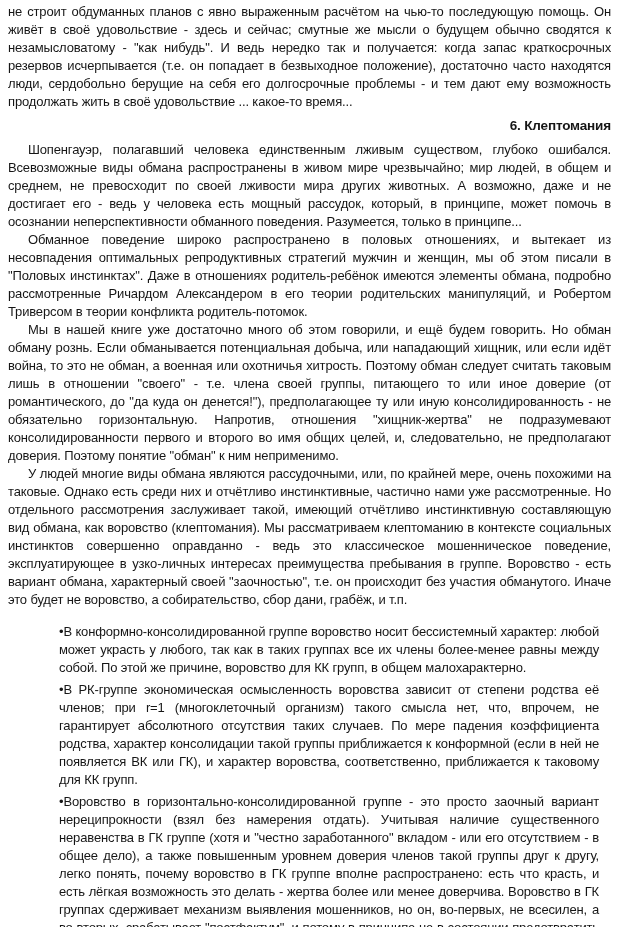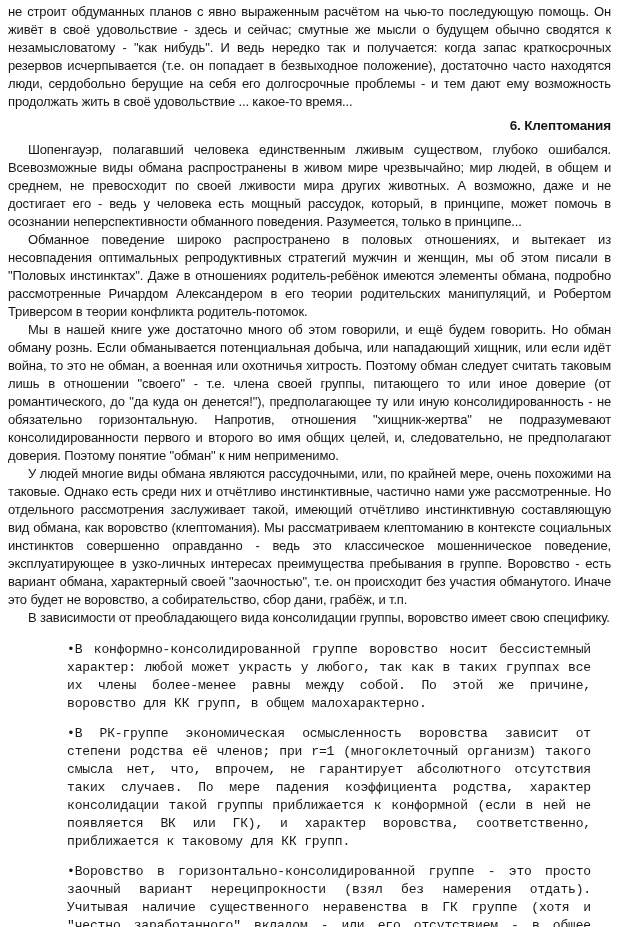--- a/index.html
+++ b/index.html
@@ -35,42 +35,40 @@
       font-size: 13.5px;
       margin: 6px 0 6px 0;
       text-indent: 0;
     }
     .list {
       margin-top: 14px;
       padding-left: 47px;
       padding-right: 8px;
     }
     .list-item {
-      margin: 12px;
+      margin: 4px;
       text-indent: 0;
-      font-family: Liberation Mono, monospace;
     }
   </style>
 </head>
 <body>
 
 <div class="page">
   <p class="para first">не строит обдуманных планов с явно выраженным расчётом на чью-то последующую помощь. Он живёт в своё удовольствие - здесь и сейчас; смутные же мысли о будущем обычно сводятся к незамысловатому - "как нибудь". И ведь нередко так и получается: когда запас краткосрочных резервов исчерпывается (т.е. он попадает в безвыходное положение), достаточно часто находятся люди, сердобольно берущие на себя его долгосрочные проблемы - и тем дают ему возможность продолжать жить в своё удовольствие ... какое-то время...</p>
 
   <div class="heading">6. Клептомания</div>
 
   <p class="para">Шопенгауэр, полагавший человека единственным лживым существом, глубоко ошибался. Всевозможные виды обмана распространены в живом мире чрезвычайно; мир людей, в общем и среднем, не превосходит по своей лживости мира других животных. А возможно, даже и не достигает его - ведь у человека есть мощный рассудок, который, в принципе, может помочь в осознании неперспективности обманного поведения. Разумеется, только в принципе...</p>
 
   <p class="para">Обманное поведение широко распространено в половых отношениях, и вытекает из несовпадения оптимальных репродуктивных стратегий мужчин и женщин, мы об этом писали в "Половых инстинктах". Даже в отношениях родитель-ребёнок имеются элементы обмана, подробно рассмотренные Ричардом Александером в его теории родительских манипуляций, и Робертом Триверсом в теории конфликта родитель-потомок.</p>
 
   <p class="para">Мы в нашей книге уже достаточно много об этом говорили, и ещё будем говорить. Но обман обману рознь. Если обманывается потенциальная добыча, или нападающий хищник, или если идёт война, то это не обман, а военная или охотничья хитрость. Поэтому обман следует считать таковым лишь в отношении "своего" - т.е. члена своей группы, питающего то или иное доверие (от романтического, до "да куда он денется!"), предполагающее ту или иную консолидированность - не обязательно горизонтальную. Напротив, отношения "хищник-жертва" не подразумевают консолидированности первого и второго во имя общих целей, и, следовательно, не предполагают доверия. Поэтому понятие "обман" к ним неприменимо.</p>
 
   <p class="para">У людей многие виды обмана являются рассудочными, или, по крайней мере, очень похожими на таковые. Однако есть среди них и отчётливо инстинктивные, частично нами уже рассмотренные. Но отдельного рассмотрения заслуживает такой, имеющий отчётливо инстинктивную составляющую вид обмана, как воровство (клептомания). Мы рассматриваем клептоманию в контексте социальных инстинктов совершенно оправданно - ведь это классическое мошенническое поведение, эксплуатирующее в узко-личных интересах преимущества пребывания в группе. Воровство - есть вариант обмана, характерный своей "заочностью", т.е. он происходит без участия обманутого. Иначе это будет не воровство, а собирательство, сбор дани, грабёж, и т.п.</p>
 
-  <p class="para">В зависимости от преобладающего вида консолидации группы, воровство имеет свою специфику.</p>
 
   <div class="list">
     <p class="list-item">•В конформно-консолидированной группе воровство носит бессистемный характер: любой может украсть у любого, так как в таких группах все их члены более-менее равны между собой. По этой же причине, воровство для КК групп, в общем малохарактерно.</p>
     <p class="list-item">•В РК-группе экономическая осмысленность воровства зависит от степени родства её членов; при r=1 (многоклеточный организм) такого смысла нет, что, впрочем, не гарантирует абсолютного отсутствия таких случаев. По мере падения коэффициента родства, характер консолидации такой группы приближается к конформной (если в ней не появляется ВК или ГК), и характер воровства, соответственно, приближается к таковому для КК групп.</p>
     <p class="list-item">•Воровство в горизонтально-консолидированной группе - это просто заочный вариант нереципрокности (взял без намерения отдать). Учитывая наличие существенного неравенства в ГК группе (хотя и "честно заработанного" вкладом - или его отсутствием - в общее дело), а также повышенным уровнем доверия членов такой группы друг к другу, легко понять, почему воровство в ГК группе вполне распространено: есть что красть, и есть лёгкая возможность это делать - жертва более или менее доверчива. Воровство в ГК группах сдерживает механизм выявления мошенников, но он, во-первых, не всесилен, а во вторых, срабатывает "постфактум", и потому в принципе не в состоянии предотвратить воровство полностью.</p>
 
   </div>
 </div>
 
 </body></html>

